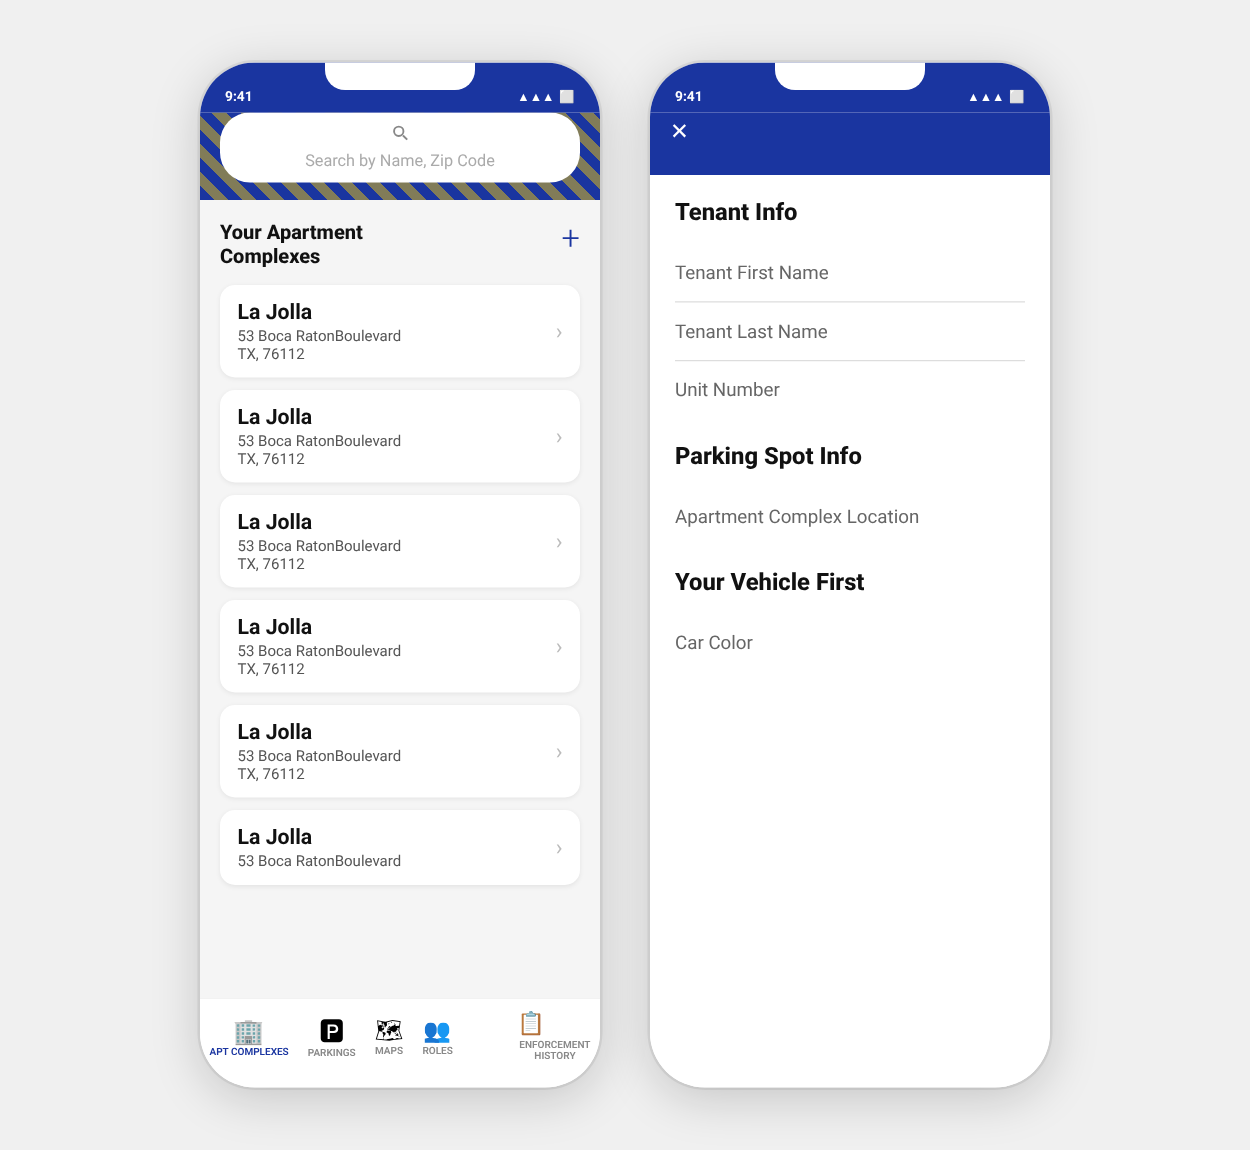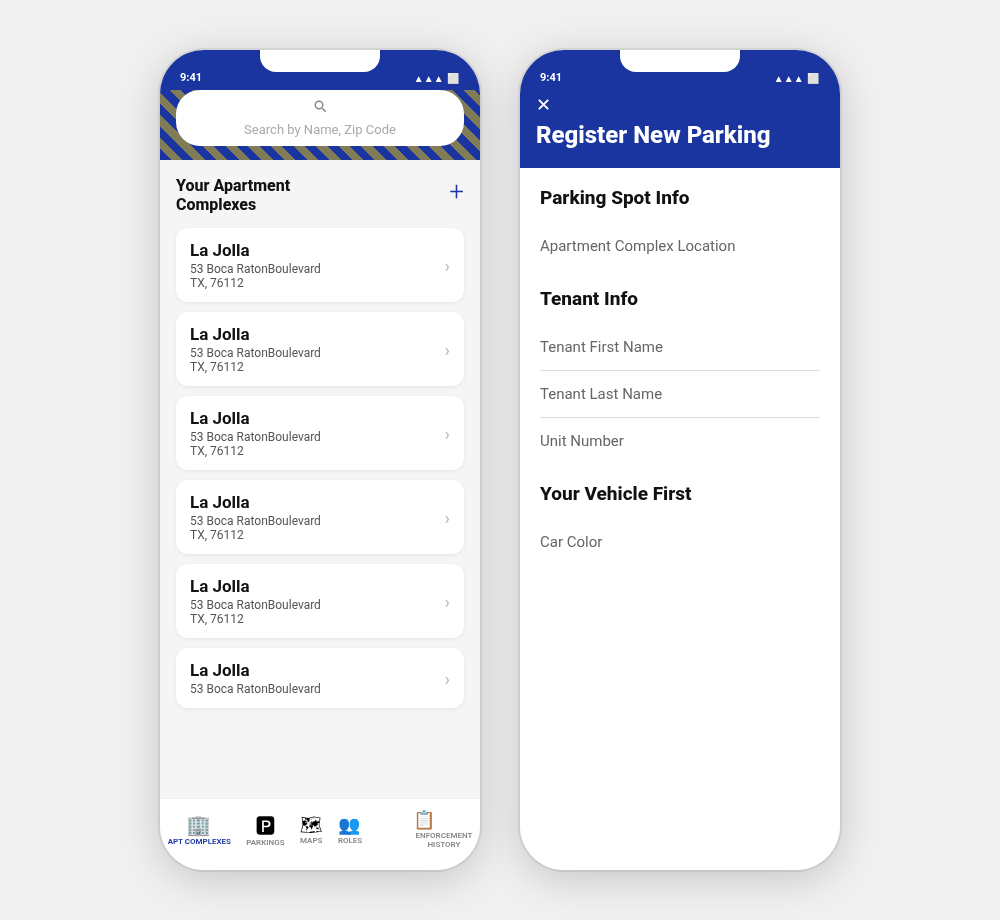--- a/index.html
+++ b/index.html
@@ -359,37 +359,36 @@
     <div class="phone-status-bar">
       <span class="status-left">9:41</span>
       <div class="status-right">
         <span>▲▲▲</span>
         <span>⬜</span>
       </div>
     </div>
 
     <div class="register-header">
       <span class="register-close">✕</span>
-      <div class="register-title">Register New Parking</div>
     </div>
 
     <div class="phone-content">
-
-      <div class="form-section">
-        <div class="form-section-title">Parking Spot Info</div>
-        <div class="form-field">Apartment Complex Location</div>
-      </div>
 
       <div class="form-section">
         <div class="form-section-title">Tenant Info</div>
         <div class="form-field">Tenant First Name</div>
         <div class="form-field">Tenant Last Name</div>
         <div class="form-field">Unit Number</div>
       </div>
 
       <div class="form-section">
+        <div class="form-section-title">Parking Spot Info</div>
+        <div class="form-field">Apartment Complex Location</div>
+      </div>
+
+      <div class="form-section">
         <div class="form-section-title">Your Vehicle First</div>
         <div class="form-field">Car Color</div>
       </div>
 
     </div>
   </div>
 </div>
 
 </body></html>

